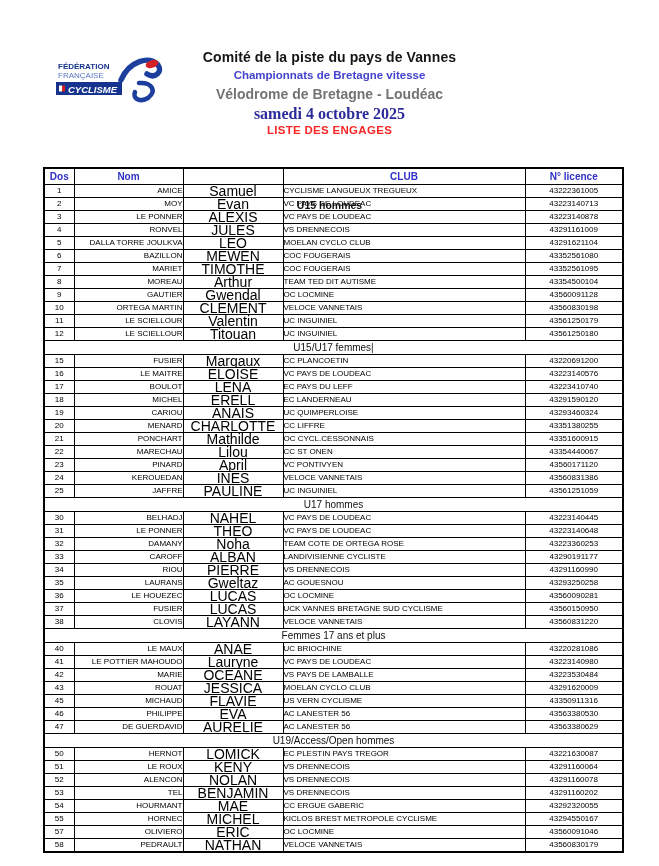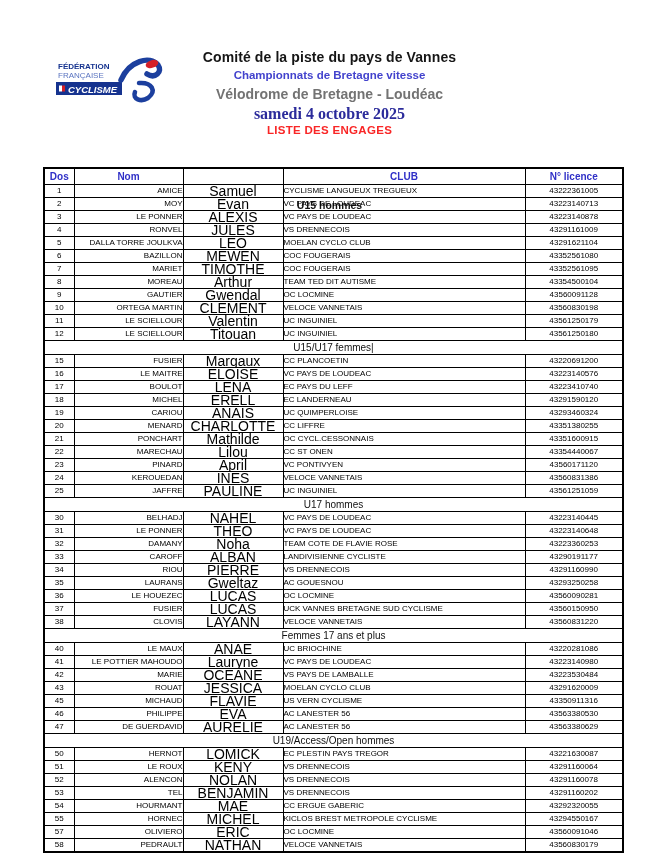--- a/index.html
+++ b/index.html
@@ -259,21 +259,21 @@
         <td class="c0">31</td>
         <td class="c1">LE PONNER</td>
         <td class="c2">THEO</td>
         <td class="c3">VC PAYS DE LOUDEAC</td>
         <td class="c4">43223140648</td>
       </tr>
       <tr>
         <td class="c0">32</td>
         <td class="c1">DAMANY</td>
         <td class="c2">Noha</td>
-        <td class="c3">TEAM COTE DE FLAVIE ROSE</td>
+        <td class="c3">TEAM COTE DE ORTEGA ROSE</td>
         <td class="c4">43223360253</td>
       </tr>
       <tr>
         <td class="c0">33</td>
         <td class="c1">CAROFF</td>
         <td class="c2">ALBAN</td>
         <td class="c3">LANDIVISIENNE CYCLISTE</td>
         <td class="c4">43290191177</td>
       </tr>
       <tr>

